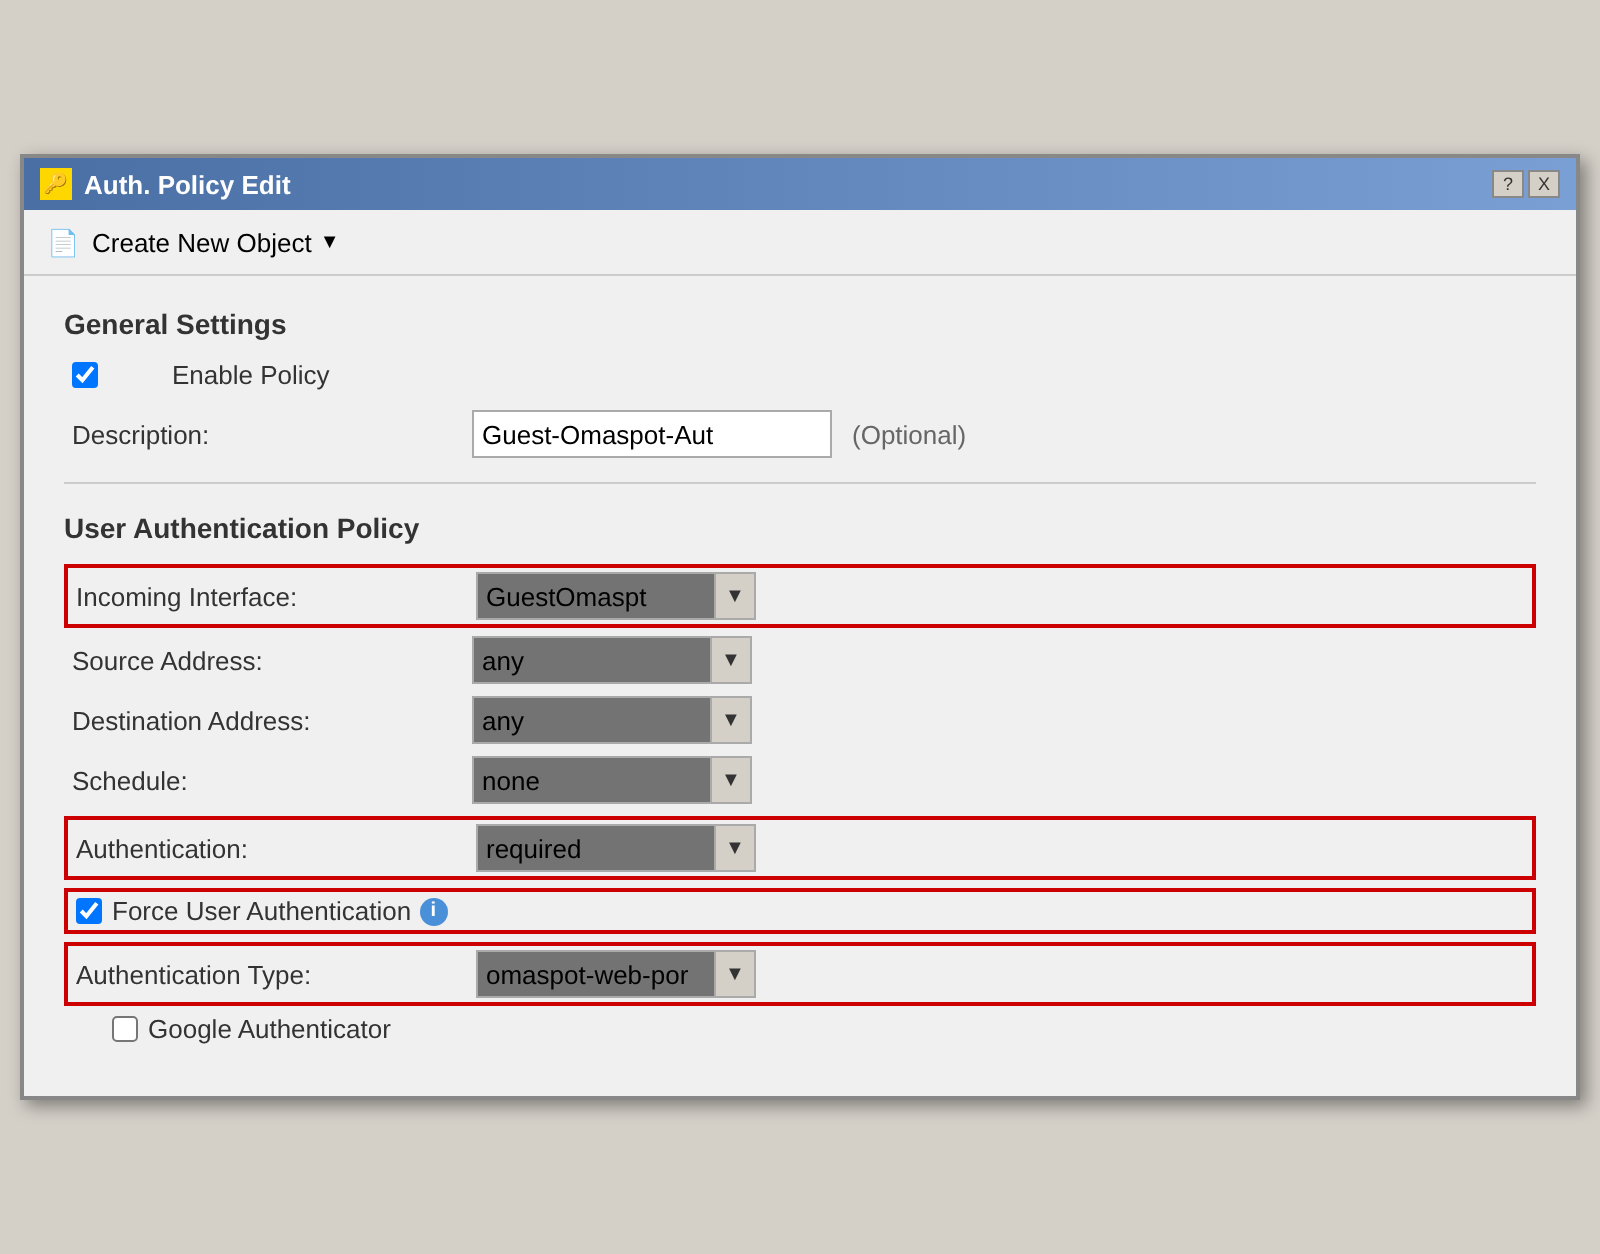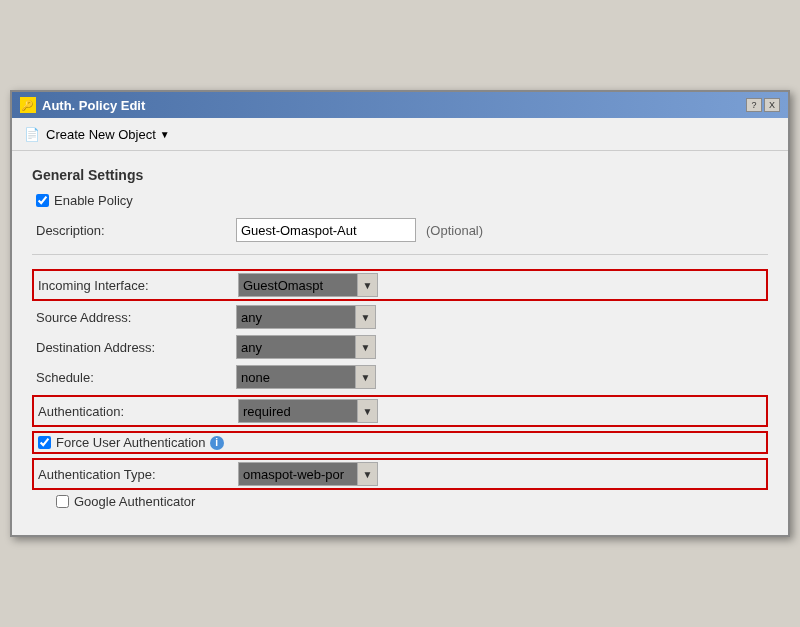--- a/index.html
+++ b/index.html
@@ -228,20 +228,21 @@
       cursor: pointer;
       display: flex;
       align-items: center;
       justify-content: center;
     }
     .enable-policy-row {
       display: flex;
       align-items: center;
       margin-bottom: 10px;
       padding: 0 4px;
+      gap: 32px;
     }
   </style>
 </head>
 <body>
 
 <div class="dialog">
 
   <div class="title-bar">
     <div class="title-bar-left">
       <div class="title-bar-icon">🔑</div>
@@ -272,20 +273,21 @@
 
     <div class="form-row">
       <div class="form-label">Description:</div>
       <input type="text" class="form-control form-control-text" value="Guest-Omaspot-Aut" style="">
       <span class="optional-text">(Optional)</span>
     </div>
 
     <hr class="section-divider">
 
     <div class="policy-section">
+      <div class="section-title">User Authentication Policy</div>
 
       <div class="highlighted-row">
         <div class="form-label">Incoming Interface:</div>
         <div class="form-control-select">
           <span class="select-value">GuestOmaspt</span>
           <div class="select-arrow">▼</div>
         </div>
       </div>
 
       <div class="form-row">

